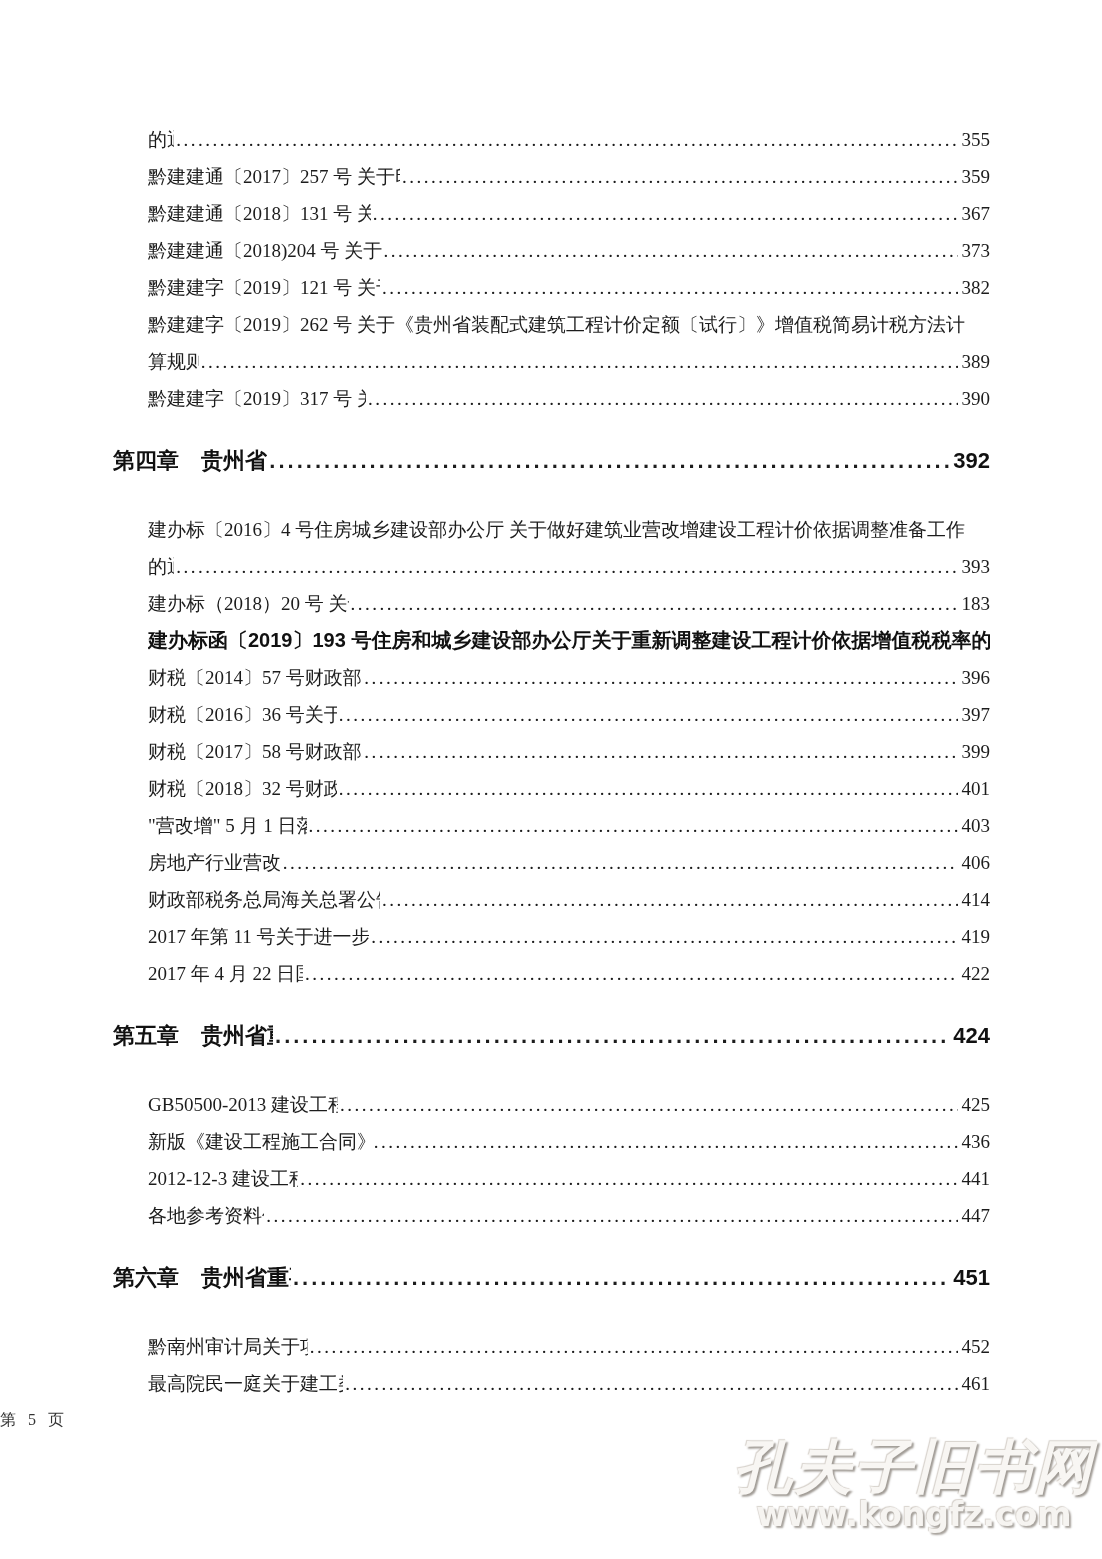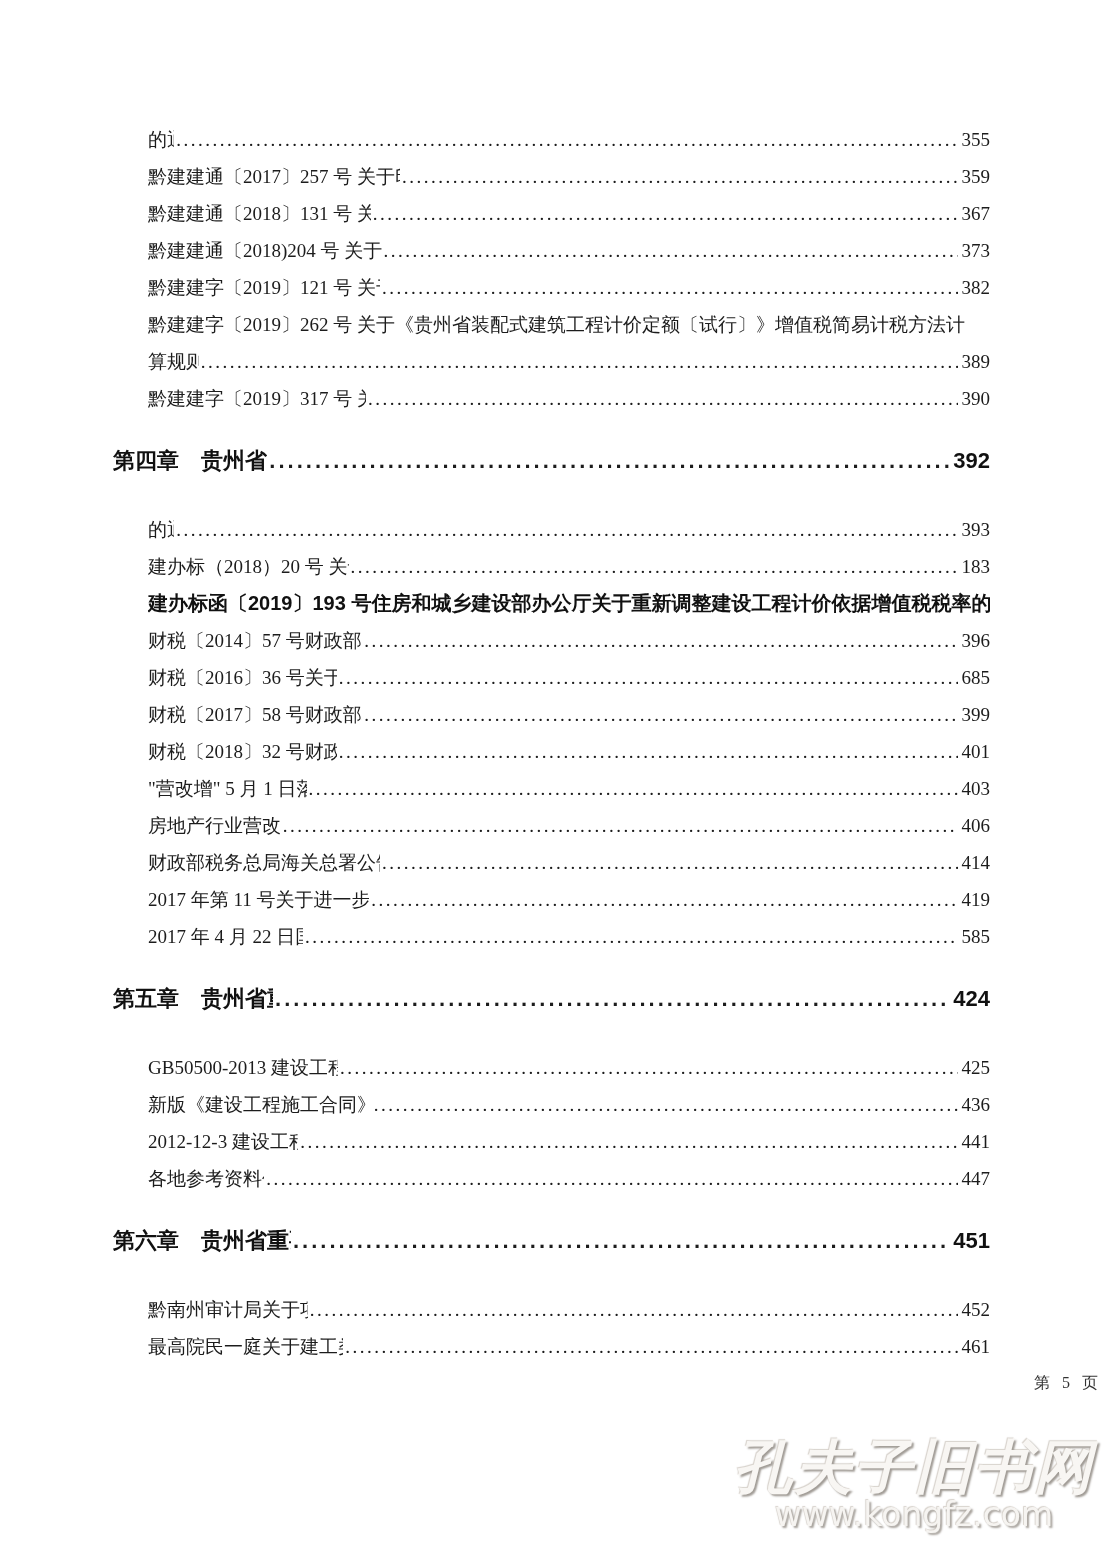--- a/index.html
+++ b/index.html
@@ -44,21 +44,21 @@
     content: "..........................................................................................................................................................................................................................................";
     letter-spacing: 2.5px;
     color: #1c1c1c;
   }
   .chapter .leader::after { letter-spacing: 3px; }
   .pg { flex: 0 0 auto; padding-left: 2px; }
 
   
   .page-footer {
     margin-top: 8px;
-    text-align: right;
+    text-align: left;
     font-size: 16px;
     letter-spacing: 4px;
     color: #333333;
   }
 
   
   .watermark {
     position: absolute;
     right: 8px;
     bottom: 26px;
@@ -70,21 +70,21 @@
     font-family: "DejaVu Serif", "Liberation Serif", serif;
     font-style: italic;
     font-weight: bold;
     font-size: 58px;
     color: #f8f6f3;
     text-shadow: 2px 2px 2px #a19c96, -1px -1px 1px #d8d3cd;
     letter-spacing: 2px;
   }
   .wm2 {
     font-family: "DejaVu Sans", "Liberation Sans", sans-serif;
-    font-weight: normal;
+    font-weight: bold;
     font-size: 33px;
     color: #f6f4f1;
     text-shadow: 2px 2px 2px #a7a29c, -1px -1px 1px #d8d3cd;
   }
 </style>
 </head>
 <body>
 
 <div class="page">
   <div class="toc">
@@ -140,20 +140,21 @@
           </div>
         </div>
       </div>
       <div class="toc-section">
         <div class="chapter line-flex">
           <span class="text">第四章　贵州省重要造价文件资料汇编　营改增类</span>
           <span class="leader"></span>
           <span class="pg">392</span>
         </div>
         <div class="entry">
+          <div class="entry-line"><span class="text">建办标〔2016〕4 号住房城乡建设部办公厅 关于做好建筑业营改增建设工程计价依据调整准备工作</span></div>
           <div class="entry-line line-flex">
             <span class="text">的通知</span>
             <span class="leader"></span>
             <span class="pg">393</span>
           </div>
         </div>
         <div class="entry">
           <div class="entry-line line-flex">
             <span class="text">建办标（2018）20 号 关于调整建设工程计价依据增值税税率的通知</span>
             <span class="leader"></span>
@@ -167,21 +168,21 @@
           <div class="entry-line line-flex">
             <span class="text">财税〔2014〕57 号财政部国家税务总局关于简并增值税征收率政策的通知</span>
             <span class="leader"></span>
             <span class="pg">396</span>
           </div>
         </div>
         <div class="entry">
           <div class="entry-line line-flex">
             <span class="text">财税〔2016〕36 号关于全面推开营业税改征增值税试点的通知</span>
             <span class="leader"></span>
-            <span class="pg">685</span>
+            <span class="pg">397</span>
           </div>
         </div>
         <div class="entry">
           <div class="entry-line line-flex">
             <span class="text">财税〔2017〕58 号财政部税务总局关于建筑服务等营改增试点政策的通知</span>
             <span class="leader"></span>
             <span class="pg">399</span>
           </div>
         </div>
         <div class="entry">
@@ -216,21 +217,21 @@
           <div class="entry-line line-flex">
             <span class="text">2017 年第 11 号关于进一步明确营改增有关征管问题的公告国家税务总局公告</span>
             <span class="leader"></span>
             <span class="pg">419</span>
           </div>
         </div>
         <div class="entry">
           <div class="entry-line line-flex">
             <span class="text">2017 年 4 月 22 日国税总局对 11 号文的深度解读</span>
             <span class="leader"></span>
-            <span class="pg">585</span>
+            <span class="pg">422</span>
           </div>
         </div>
       </div>
       <div class="toc-section">
         <div class="chapter line-flex">
           <span class="text">第五章　贵州省重要造价文件资料汇编　争议索赔类</span>
           <span class="leader"></span>
           <span class="pg">424</span>
         </div>
         <div class="entry">

